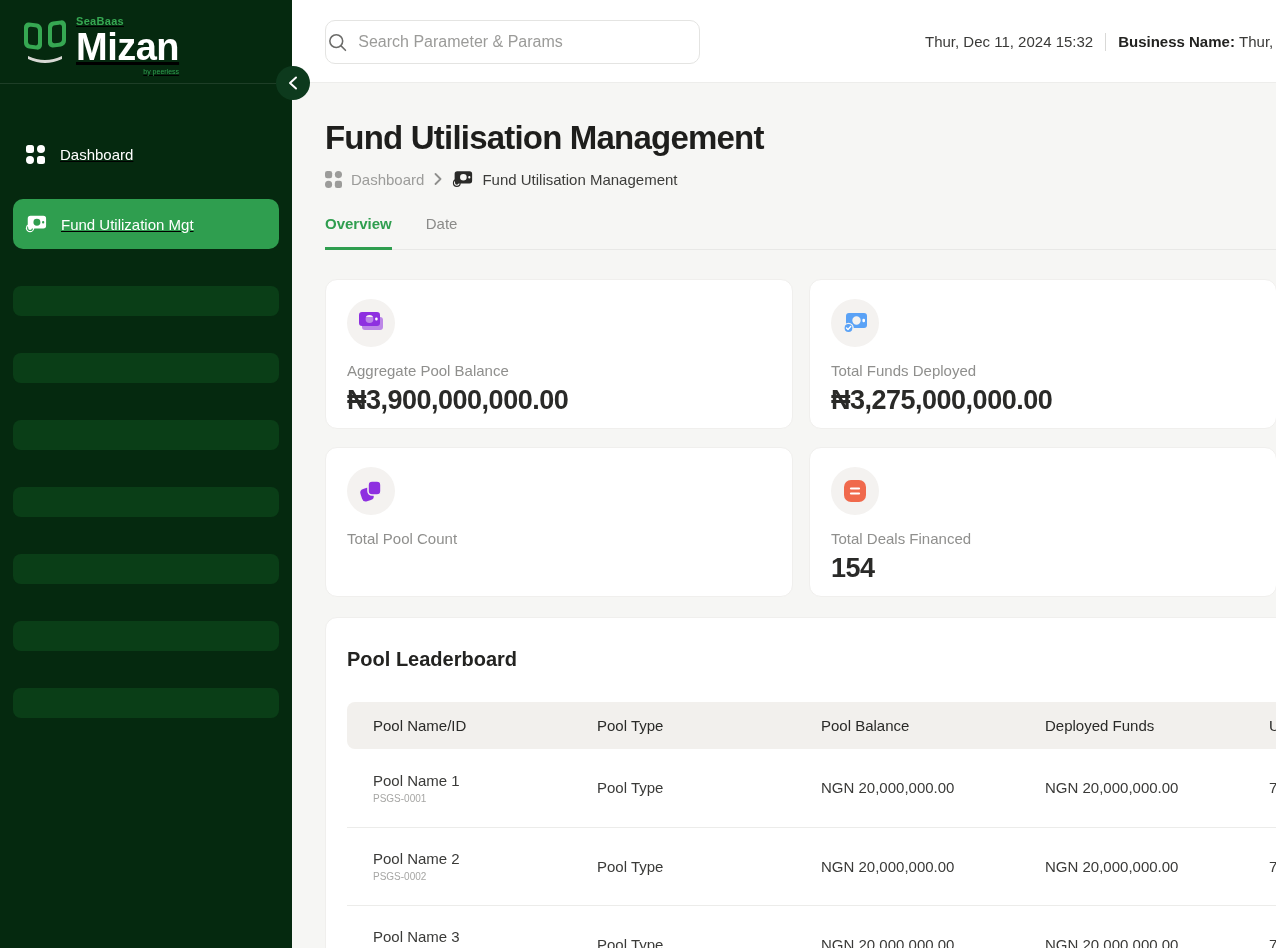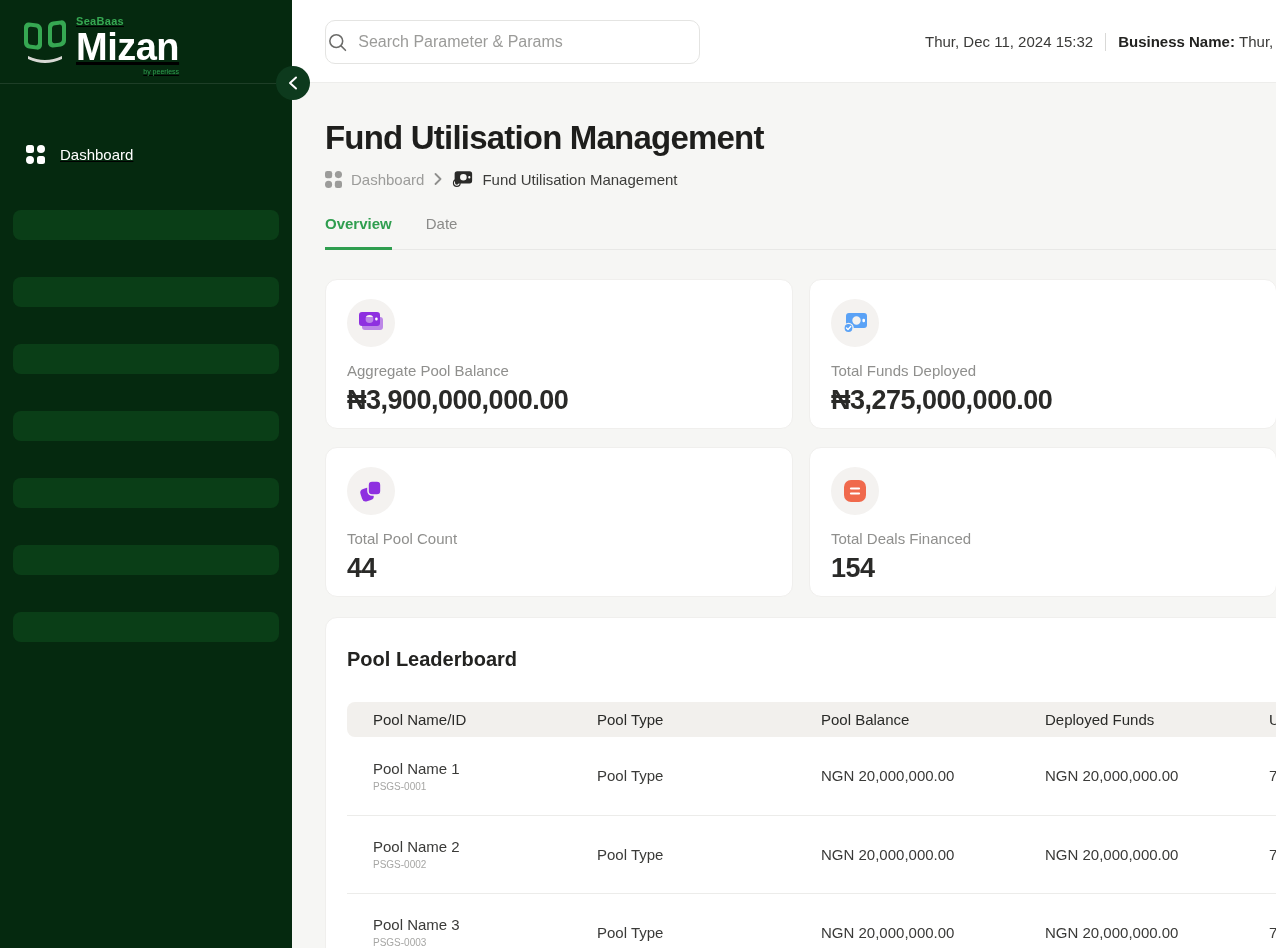--- a/index.html
+++ b/index.html
@@ -68,21 +68,21 @@
   .stat-icon-circle { width:48px; height:48px; border-radius:50%; background:#f4f2f0;
     display:flex; align-items:center; justify-content:center; }
   .stat-label { margin-top:15px; font-size:15px; color:#8f8f8d; }
   .stat-value { margin-top:6px; font-size:27px; font-weight:700; color:#2a2a28; letter-spacing:-.5px; }
 
   .board-card { margin-top:20px; width:1162px; background:#fff; border:1px solid #f0efed;
     border-radius:12px; padding:21px; min-height:300px; }
   .board-title { font-size:20px; font-weight:700; color:#232321; margin-top:9px; }
   .board-table { margin-top:31px; width:1120px; border-collapse:collapse; table-layout:fixed; }
   .board-table col { width:224px; }
-  .board-table thead th { background:#f2f0ed; height:35px; text-align:left;
+  .board-table thead th { background:#f2f0ed; height:47px; text-align:left;
     font-size:15px; font-weight:500; color:#2a2a28; padding-left:26px; }
   .board-table thead th:first-child { border-radius:8px 0 0 8px; }
   .board-table thead th:last-child { border-radius:0 8px 8px 0; }
   .board-table tbody td { height:78px; padding-left:26px; font-size:15px; color:#3a3a38;
     border-bottom:1px solid #ececea; }
   .pool-name { color:#3a3a38; }
   .pool-id { margin-top:4px; font-size:10px; color:#a6a6a4; }
 
   .ico { display:block; }
 </style>
@@ -116,20 +116,32 @@
         <svg class="ico" width="19" height="19" viewBox="0 0 19 19">
           <rect x="0" y="0" width="8" height="8" rx="2.5" fill="#fff"></rect>
           <rect x="11" y="0" width="8" height="8" rx="4" fill="#fff"></rect>
           <rect x="0" y="11" width="8" height="8" rx="4" fill="#fff"></rect>
           <rect x="11" y="11" width="8" height="8" rx="2.5" fill="#fff"></rect>
         </svg>
       </span>
       <span>Dashboard</span>
     </div>
 
+    <div class="nav-item active">
+      <span class="nav-icon">
+        <svg class="ico" width="24" height="20" viewBox="0 0 24 20">
+          <circle cx="5.5" cy="14.5" r="4.5" fill="#fff"></circle>
+          <circle cx="5.5" cy="14.5" r="2.6" fill="none" stroke="#2f9e4f" stroke-width="1.2"></circle>
+          <path fill-rule="evenodd" fill="#fff" d="M6 1 h14 a3 3 0 0 1 3 3 v8 a3 3 0 0 1 -3 3 h-14 a3 3 0 0 1 -3 -3 v-8 a3 3 0 0 1 3 -3 Z
+               M13 4.2 a3.8 3.8 0 1 0 0 7.6 a3.8 3.8 0 1 0 0 -7.6 Z"></path>
+          <rect x="18.6" y="6.6" width="2.4" height="2.8" rx="1.1" fill="#2f9e4f"></rect>
+        </svg>
+      </span>
+      <span>Fund Utilization Mgt</span>
+    </div>
 
     <div class="skeleton-list">
       <div class="skeleton-bar"></div>
       <div class="skeleton-bar"></div>
       <div class="skeleton-bar"></div>
       <div class="skeleton-bar"></div>
       <div class="skeleton-bar"></div>
       <div class="skeleton-bar"></div>
       <div class="skeleton-bar"></div>
     </div>
@@ -223,21 +235,20 @@
       </div>
 
       <div class="stat-card">
         <div class="stat-icon-circle">
           <svg width="24" height="24" viewBox="0 0 24 24">
             <rect x="2" y="9" width="12" height="13" rx="4" fill="#8e30e0" transform="rotate(-18 8 15.5)"></rect>
             <rect x="9" y="2" width="13" height="14" rx="4" fill="#8e30e0" stroke="#f4f2f0" stroke-width="1.6"></rect>
           </svg>
         </div>
         <div class="stat-label">Total Pool Count</div>
-        <div class="stat-value">44</div>
       </div>
 
       <div class="stat-card">
         <div class="stat-icon-circle">
           <svg width="24" height="24" viewBox="0 0 24 24">
             <rect x="1" y="1" width="22" height="22" rx="7" fill="#f0694c"></rect>
             <line x1="8" y1="9.5" x2="16" y2="9.5" stroke="#fff" stroke-width="2.2" stroke-linecap="round"></line>
             <line x1="8" y1="14.5" x2="16" y2="14.5" stroke="#fff" stroke-width="2.2" stroke-linecap="round"></line>
           </svg>
         </div>

